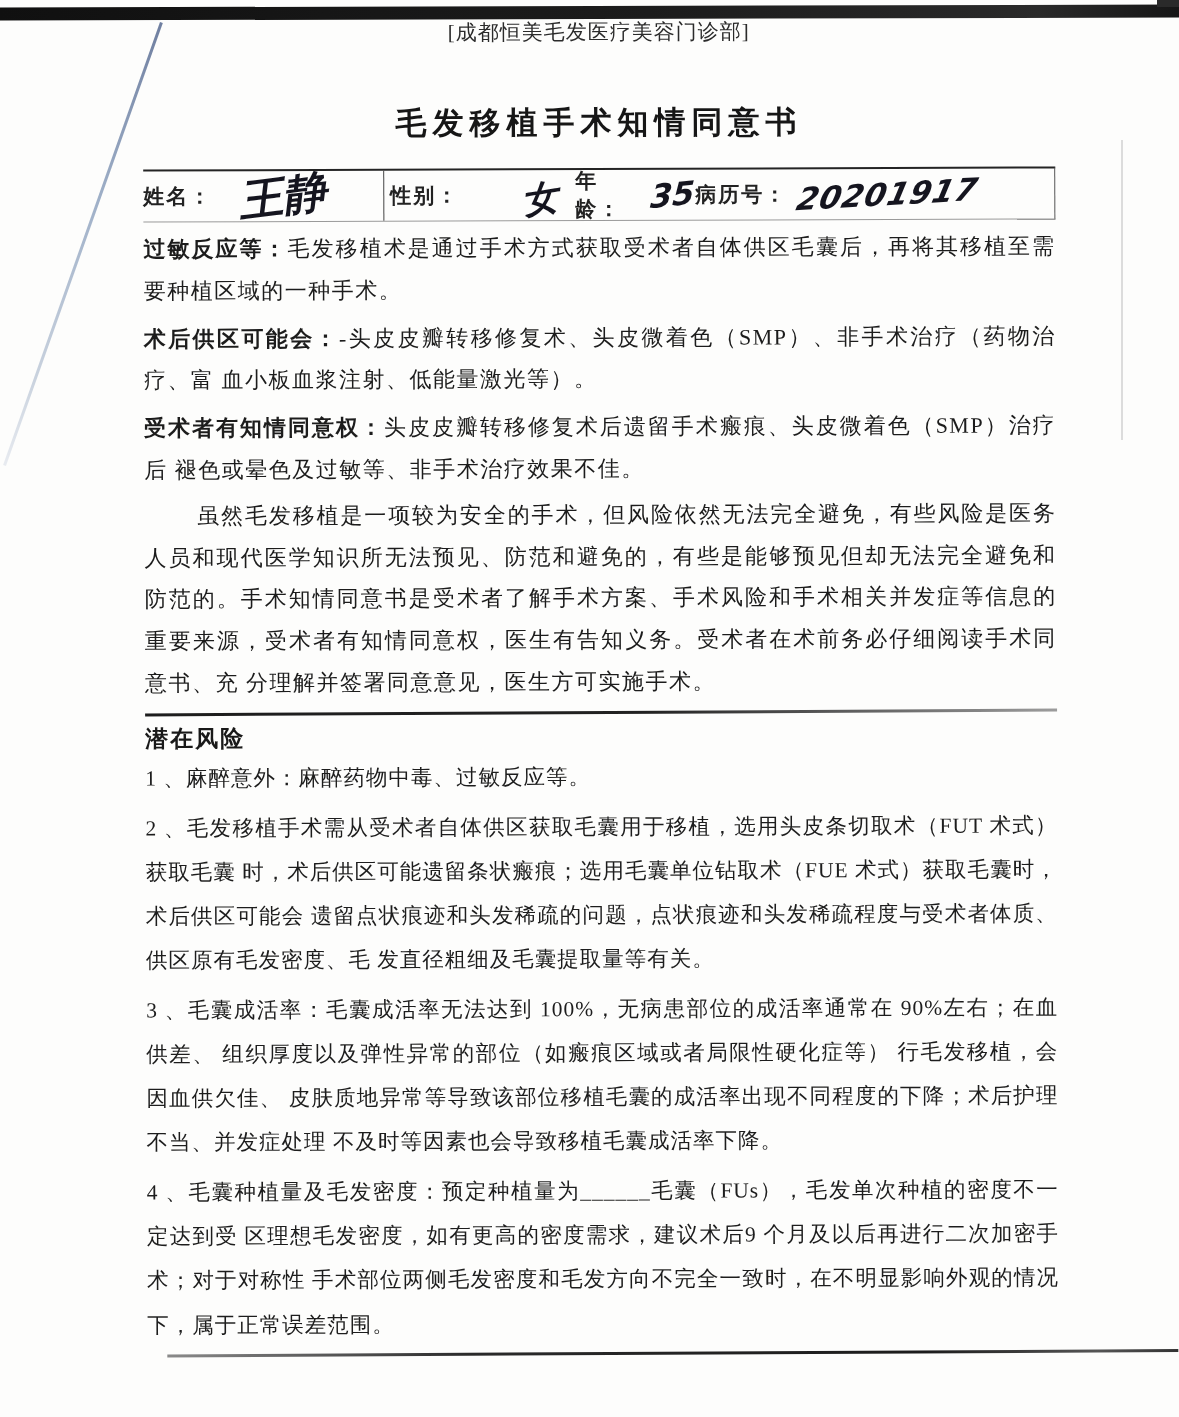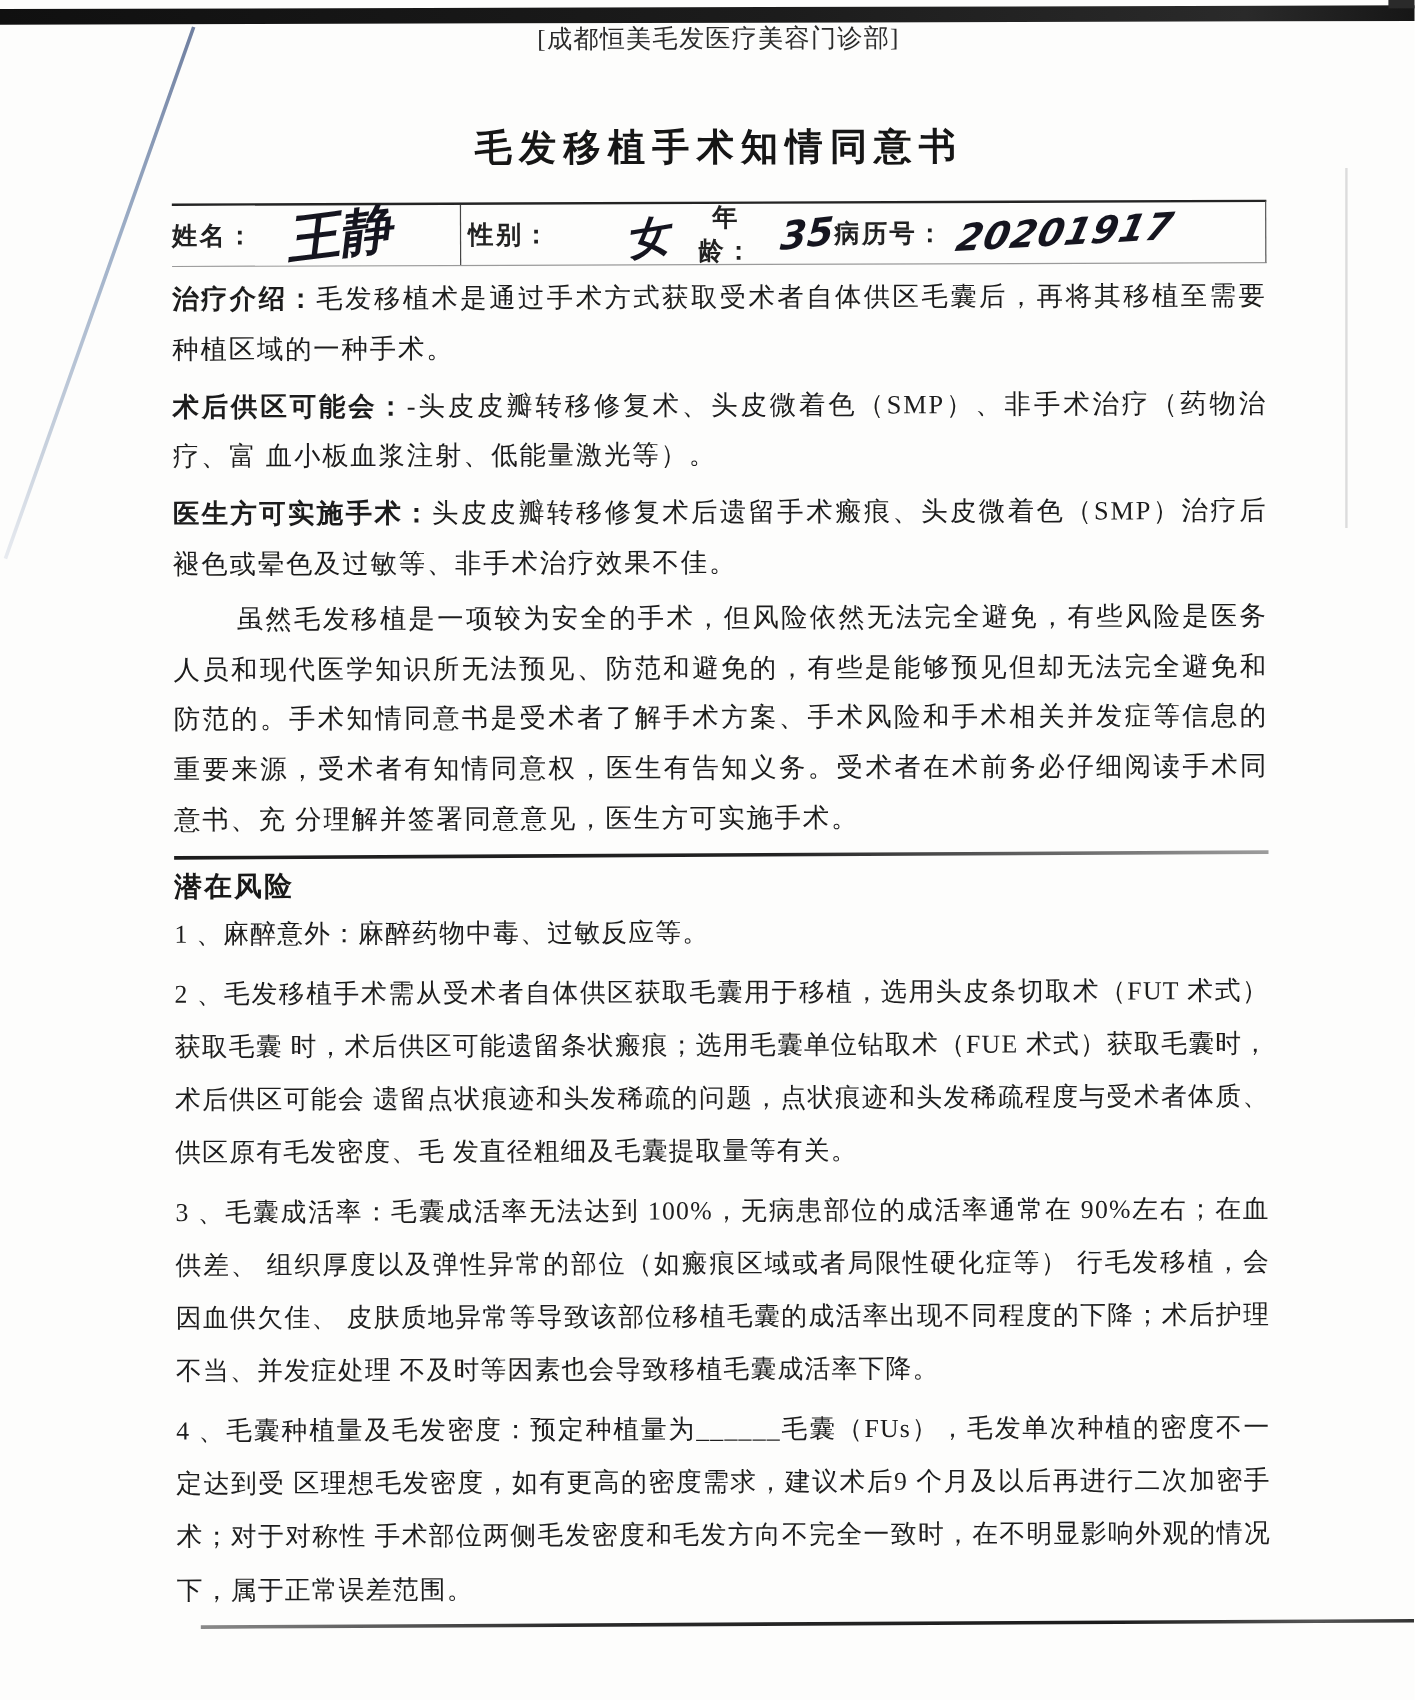--- a/index.html
+++ b/index.html
@@ -45,21 +45,21 @@
     margin-top:24px;height:50px;
     display:flex;align-items:center;
     border-top:2px solid #242424;
     border-bottom:1px solid #9a9a9a;
     border-right:1px solid #555;
     position:relative;
   }
   .cell{display:flex;align-items:center;height:100%;overflow:visible;}
   .cell-name{flex:0 0 240px;}
   .cell-gender{flex:0 0 185px;border-left:1px solid #444;padding-left:6px;}
-  .cell-age{flex:0 0 120px;text-align:center;}
+  .cell-age{flex:0 0 120px;}
   .cell-record{flex:1 1 auto;}
   .form-label{font-size:21px;font-weight:700;letter-spacing:2px;color:#222;}
   .hw{
     font-family:"DejaVu Sans",sans-serif;
     font-style:italic;font-weight:600;color:#15151f;
     display:inline-block;line-height:1;
   }
   .hw-name{font-size:44px;margin-left:26px;transform:rotate(-7deg);}
   .hw-gender{font-size:36px;margin-left:62px;transform:rotate(-9deg) translateY(4px);}
   .hw-age{font-size:32px;margin-left:16px;transform:rotate(-6deg) skewX(-10deg);}
@@ -125,29 +125,29 @@
         <span class="form-label">年龄：</span>
         <span class="hw hw-age">35</span>
       </div>
       <div class="cell cell-record">
         <span class="form-label">病历号：</span>
         <span class="hw hw-record">20201917</span>
       </div>
     </div>
 
     <p class="section">
-      <span class="lbl">治疗介绍：</span><span>毛发移植术是通过手术方式获取受术者自体供区毛囊后，再将其移植至需要种植区域的一种手术。</span>
+      <span class="lbl">过敏反应等：</span><span>毛发移植术是通过手术方式获取受术者自体供区毛囊后，再将其移植至需要种植区域的一种手术。</span>
     </p>
 
     <p class="section">
       <span class="lbl">术后供区可能会：</span><span>-头皮皮瓣转移修复术、头皮微着色（SMP）、非手术治疗（药物治疗、富 血小板血浆注射、低能量激光等）。</span>
     </p>
 
     <p class="section">
-      <span class="lbl">医生方可实施手术：</span><span>头皮皮瓣转移修复术后遗留手术瘢痕、头皮微着色（SMP）治疗后 褪色或晕色及过敏等、非手术治疗效果不佳。</span>
+      <span class="lbl">受术者有知情同意权：</span><span>头皮皮瓣转移修复术后遗留手术瘢痕、头皮微着色（SMP）治疗后 褪色或晕色及过敏等、非手术治疗效果不佳。</span>
     </p>
 
     <p class="intro">虽然毛发移植是一项较为安全的手术，但风险依然无法完全避免，有些风险是医务人员和现代医学知识所无法预见、防范和避免的，有些是能够预见但却无法完全避免和防范的。手术知情同意书是受术者了解手术方案、手术风险和手术相关并发症等信息的重要来源，受术者有知情同意权，医生有告知义务。受术者在术前务必仔细阅读手术同意书、充 分理解并签署同意意见，医生方可实施手术。</p>
 
     <div class="rule rule-top"></div>
 
     <h2 class="risk-heading">潜在风险</h2>
 
     <p class="risk-item">1 、麻醉意外：麻醉药物中毒、过敏反应等。</p>
     <p class="risk-item">2 、毛发移植手术需从受术者自体供区获取毛囊用于移植，选用头皮条切取术（FUT 术式）获取毛囊 时，术后供区可能遗留条状瘢痕；选用毛囊单位钻取术（FUE 术式）获取毛囊时，术后供区可能会 遗留点状痕迹和头发稀疏的问题，点状痕迹和头发稀疏程度与受术者体质、供区原有毛发密度、毛 发直径粗细及毛囊提取量等有关。</p>

